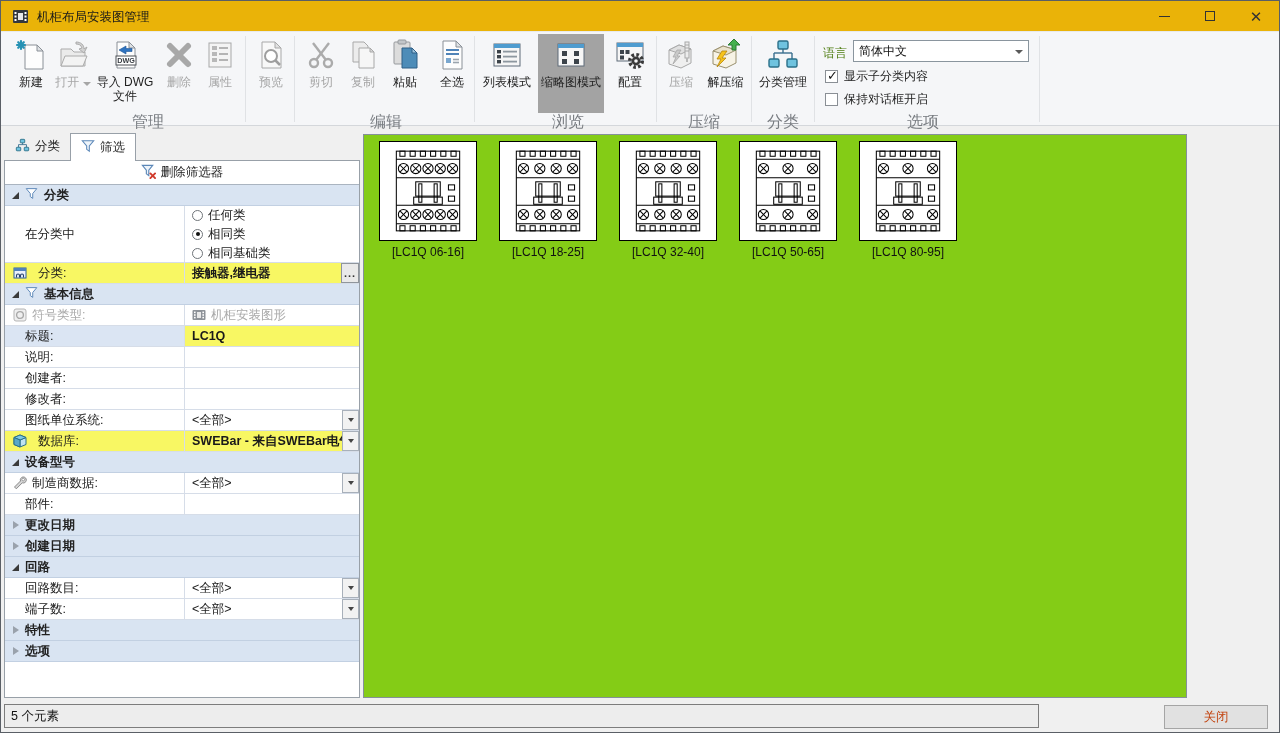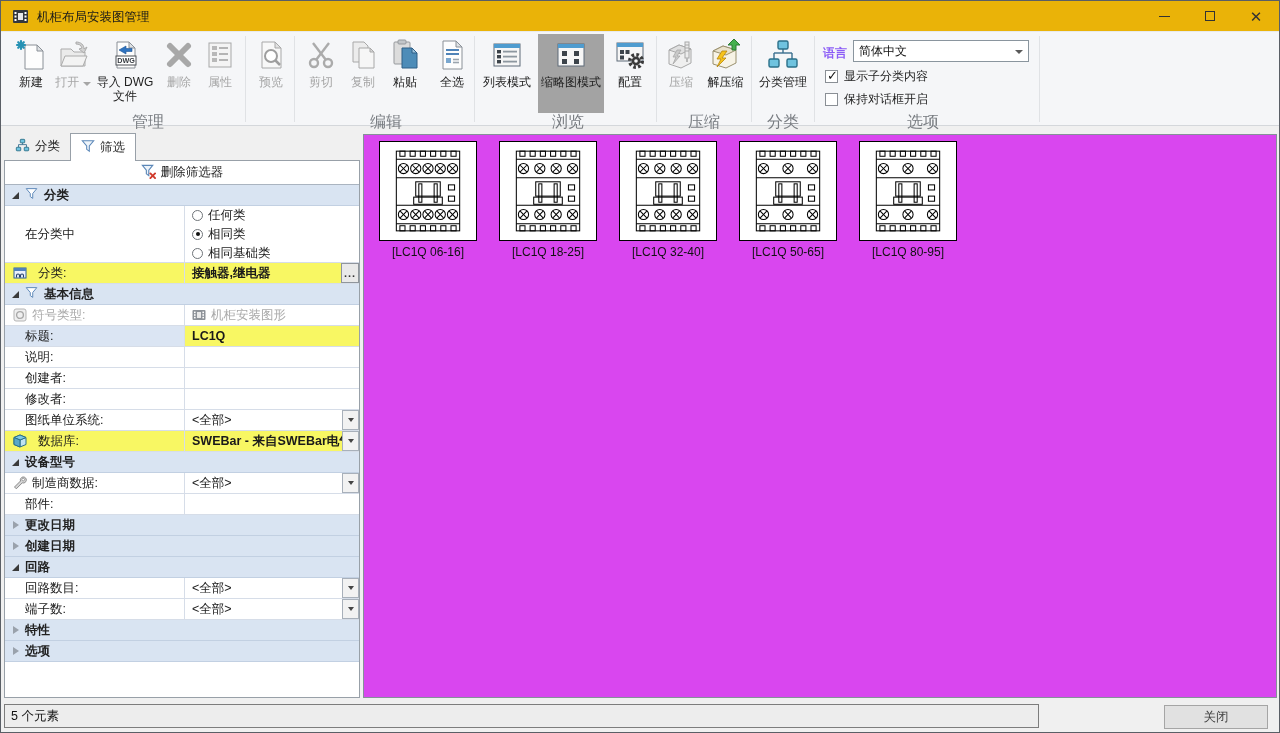--- a/index.html
+++ b/index.html
@@ -17,21 +17,21 @@
   
   .ribbon{position:absolute;left:0;top:31px;width:100%;height:94px;background:#f5f6f8;border-bottom:1px solid #d4d7db;}
   .rsep{position:absolute;top:4px;height:86px;width:1px;background:#e0e2e5;}
   .rbtn{position:absolute;top:5px;height:73px;text-align:center;font-size:12px;color:#222;line-height:14px;}
   .rbtn .ric{display:block;margin:1px auto 3px auto;width:34px;height:34px;}
   .rbtn.disabled{color:#a6a6a6;}
   .rbtn.active{background:#a3a3a3;top:2px;height:79px;padding-top:3px;}
   .rgl{position:absolute;top:80px;font-size:16px;color:#797d82;transform:translateX(-50%);white-space:nowrap;}
   .drop-arrow{display:inline-block;width:0;height:0;border-left:4px solid transparent;border-right:4px solid transparent;border-top:4px solid #a6a6a6;margin-top:3px;}
   
-  .opt-lang-label{position:absolute;left:822px;top:13px;font-size:12px;color:#8b5cf6;font-weight:bold;}
+  .opt-lang-label{position:absolute;left:822px;top:13px;font-size:12px;color:#4d7c0f;}
   .opt-combo{position:absolute;left:852px;top:8px;width:176px;height:22px;background:#fff;border:1px solid #8a959e;font-size:12px;color:#111;display:flex;align-items:center;padding-left:5px;}
   .opt-combo .cbo-arrow{position:absolute;right:5px;top:9px;width:0;height:0;border-left:4px solid transparent;border-right:4px solid transparent;border-top:4px solid #5a5a5a;}
   .opt-check{position:absolute;left:824px;font-size:12px;color:#222;display:flex;align-items:center;gap:6px;}
   .cbx{width:13px;height:13px;background:#fff;border:1px solid #8a8f95;position:relative;flex:none;}
   .cbx.checked::after{content:"✓";position:absolute;left:1px;top:-3px;font-size:13px;color:#111;font-weight:bold;}
   
   .tabs{position:absolute;left:4px;top:132px;height:28px;display:flex;z-index:3;}
   .tab{height:27px;padding:0 10px;display:flex;align-items:center;gap:5px;font-size:12.5px;color:#222;}
   .tab.active{background:#fff;border:1px solid #98a0a8;border-bottom:none;height:28px;}
   .panel{position:absolute;left:3px;top:159px;width:356px;height:538px;background:#fff;border:1px solid #98a0a8;}
@@ -50,27 +50,27 @@
   .gray{color:#a9a9a9;}
   .bold{font-weight:bold;}
   .radio-line{display:flex;align-items:center;gap:5px;height:18px;}
   .radio{width:11px;height:11px;border:1px solid #6f7479;border-radius:50%;background:#fff;position:relative;flex:none;}
   .radio.on::after{content:"";position:absolute;left:2.5px;top:2.5px;width:4px;height:4px;border-radius:50%;background:#111;}
   .ddb{position:absolute;right:0;top:0;bottom:0;width:17px;background:#f2f2f2;border:1px solid #a8b0ba;display:flex;align-items:center;justify-content:center;}
   .ddb .dda{width:0;height:0;border-left:3.5px solid transparent;border-right:3.5px solid transparent;border-top:4px solid #444;}
   .ellipsis-btn{position:absolute;right:0;top:0;bottom:0;width:18px;background:#e9e9e9;border:1px solid #8f959c;display:flex;align-items:center;justify-content:center;font-weight:bold;color:#333;font-size:11px;letter-spacing:1px;}
   .rowicon{width:14px;height:14px;flex:none;}
   
-  .main{position:absolute;left:362px;top:133px;width:914px;height:564px;background:#d946ef;border:1px solid #859099;}
+  .main{position:absolute;left:362px;top:133px;width:824px;height:564px;background:#84cc16;border:1px solid #859099;}
   .thumb-item{position:absolute;top:6px;width:118px;text-align:center;}
   .thumb-box{width:98px;height:100px;border:1px solid #000;margin:0 auto;background:#fff;display:flex;align-items:center;justify-content:center;}
   .thumb-label{margin-top:4px;font-size:12px;color:#111;}
   
   .statusfield{position:absolute;left:3px;top:703px;width:1035px;height:24px;background:#ededed;border:1px solid #7d7d7d;display:flex;align-items:center;padding-left:6px;font-size:12.5px;color:#111;}
-  .close-btn{position:absolute;left:1163px;top:704px;width:104px;height:24px;background:#e1e1e1;border:1px solid #a5a5a5;display:flex;align-items:center;justify-content:center;font-size:12.5px;color:#404040;text-align:right;}
+  .close-btn{position:absolute;left:1163px;top:704px;width:104px;height:24px;background:#e1e1e1;border:1px solid #a5a5a5;display:flex;align-items:center;justify-content:center;font-size:12.5px;color:#c2410c;text-align:right;}
 </style>
 </head>
 <body>
 
 <div class="window">
 
   <div class="titlebar">
     <span class="title-icon">
       <svg viewBox="0 0 17 17" width="17" height="17">
           <rect x="1" y="2" width="15" height="13" rx="1" fill="#33383e"></rect>

